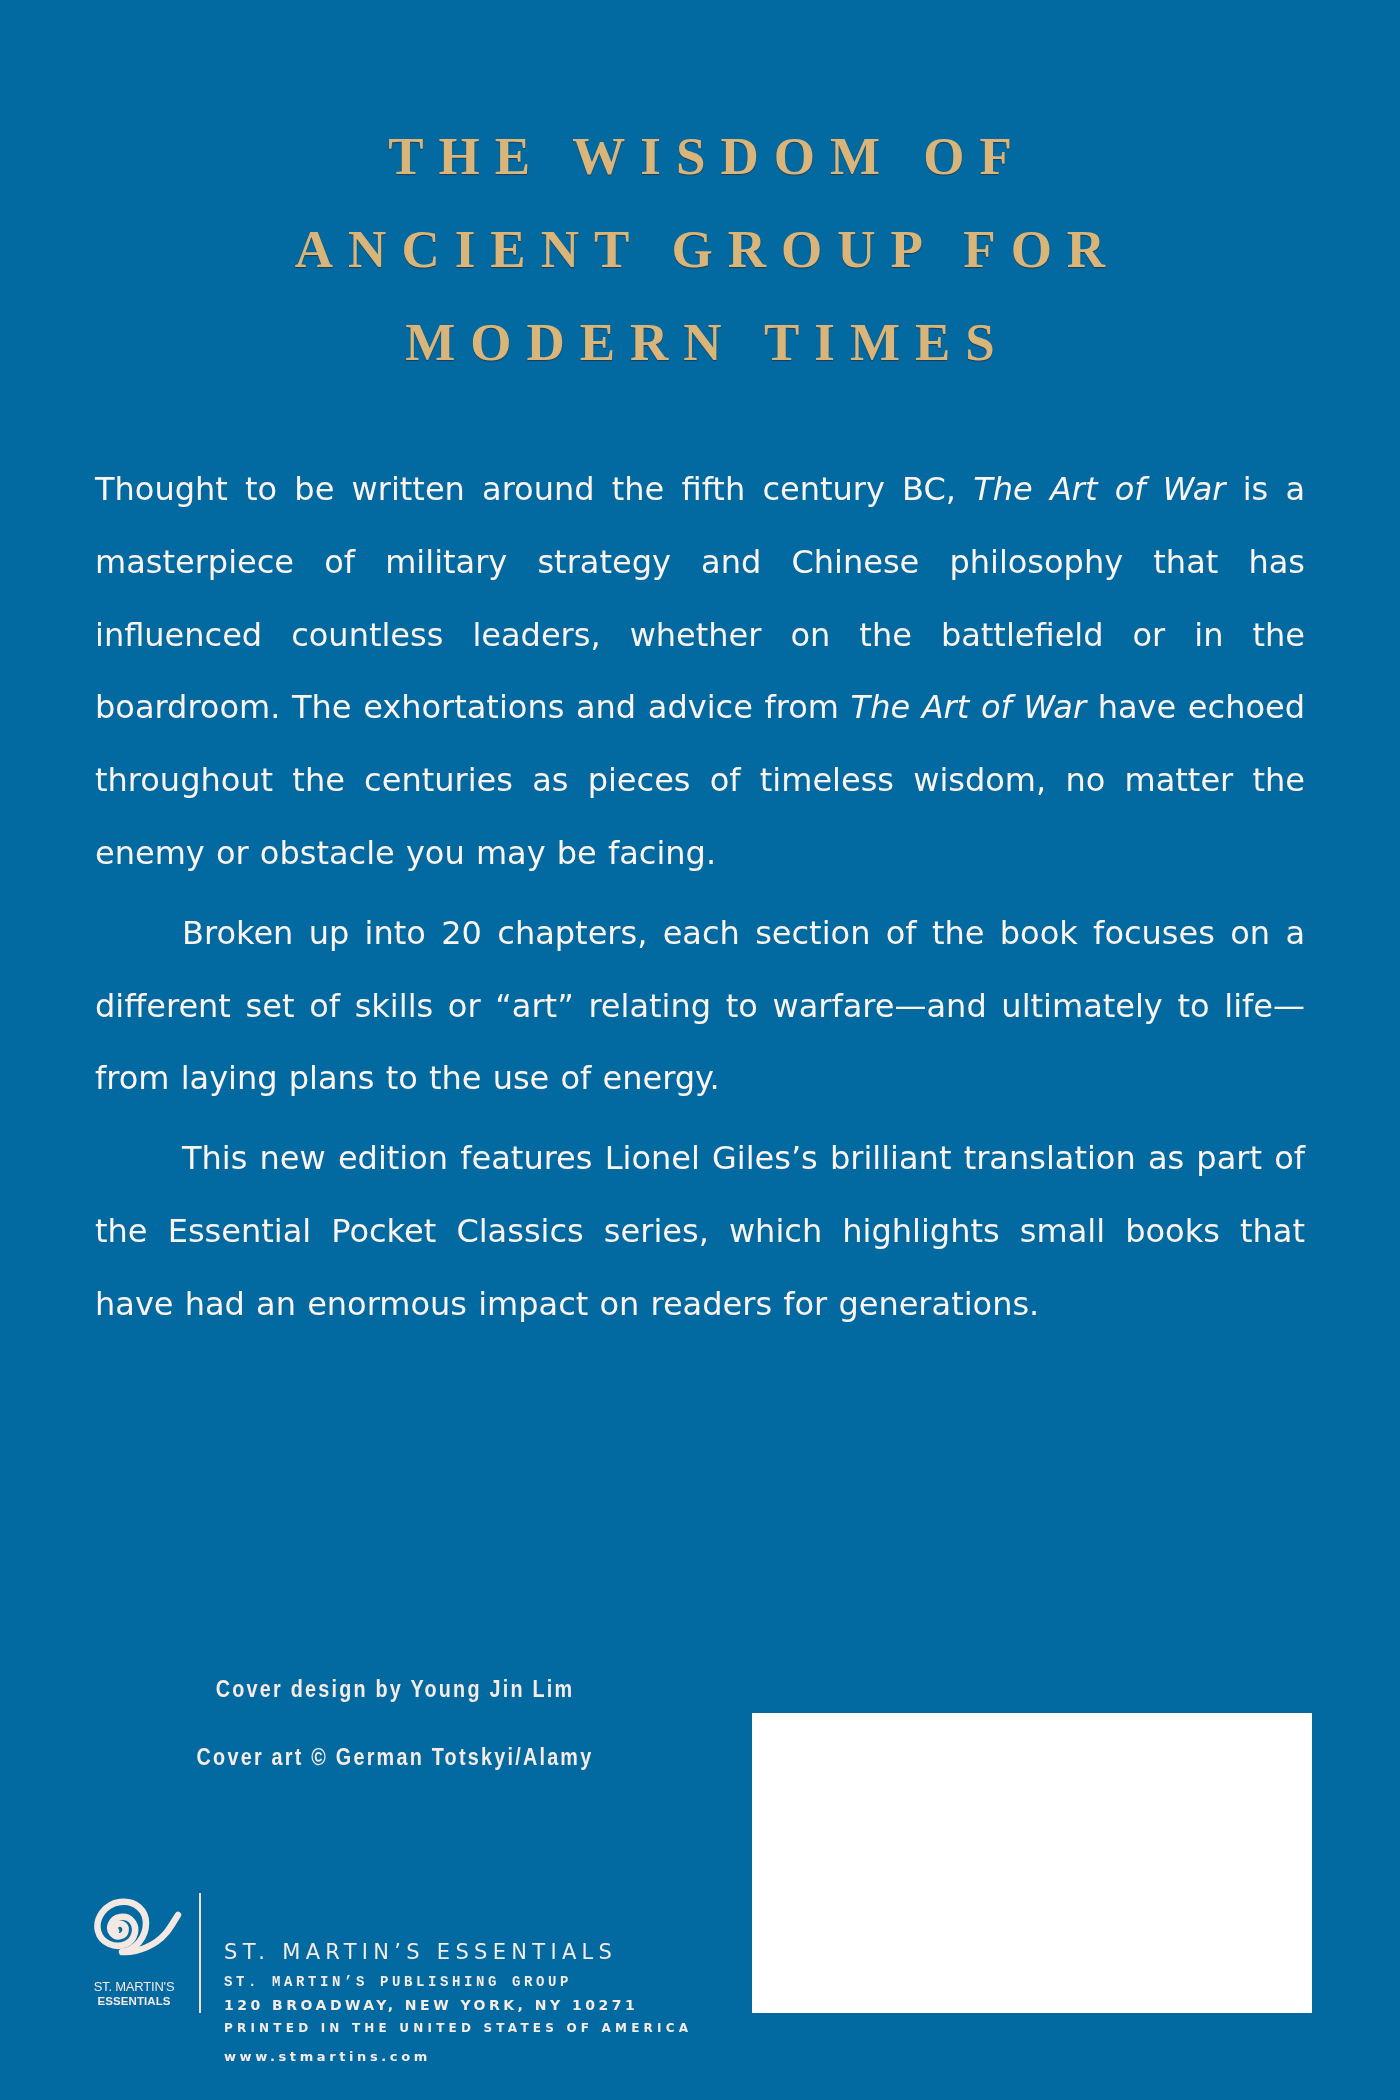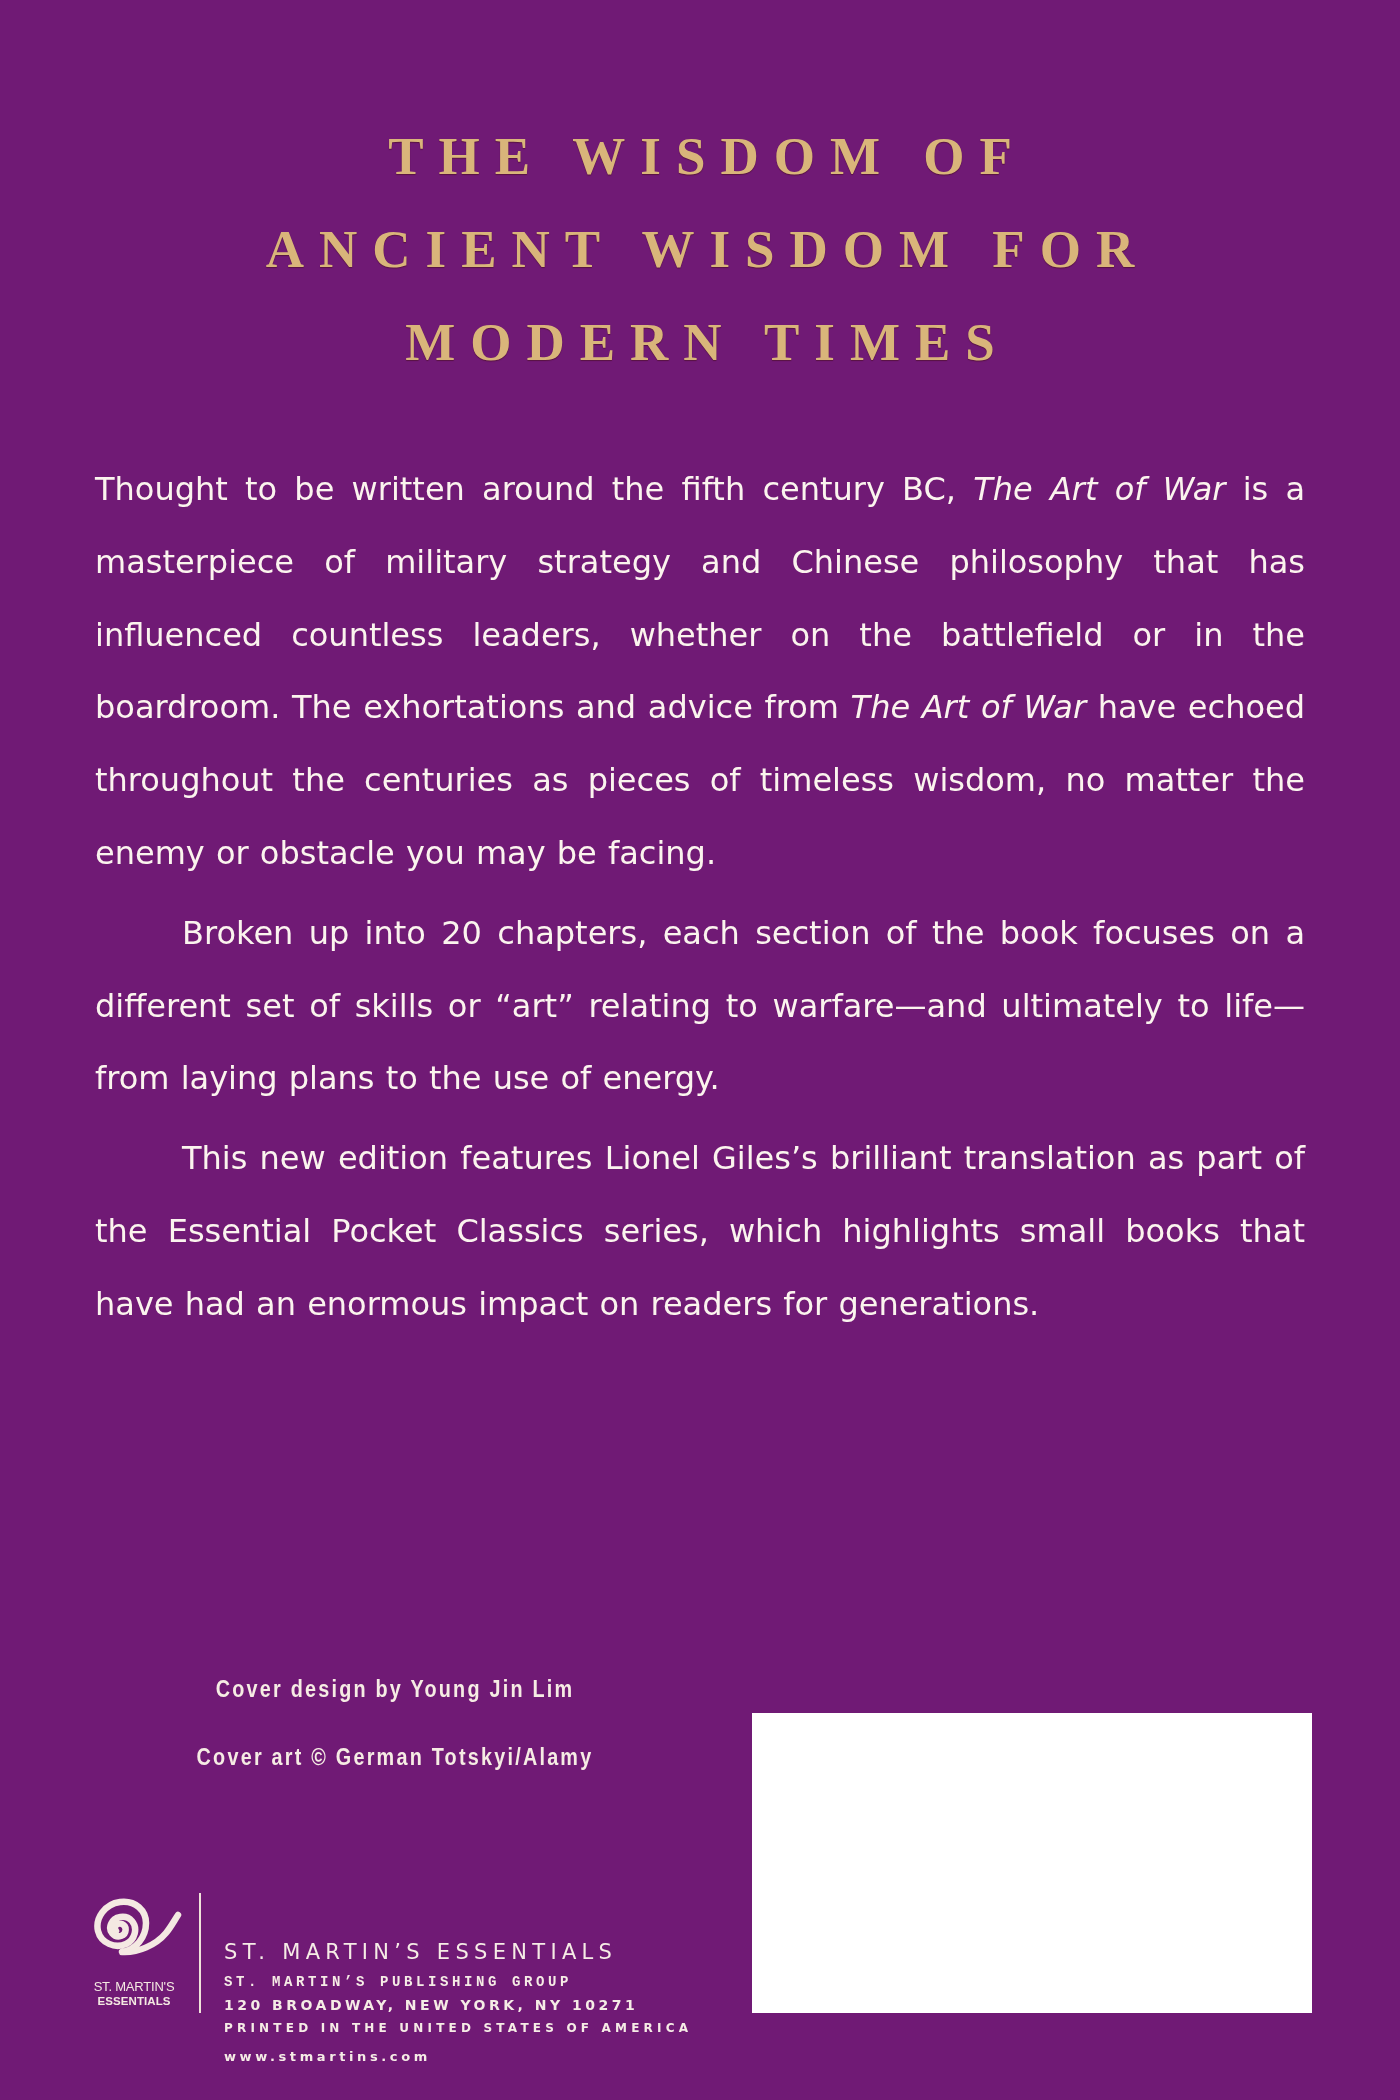--- a/index.html
+++ b/index.html
@@ -10,21 +10,21 @@
       width: 1400px;
       height: 2100px;
       background: #8e1f19;
       position: relative;
       overflow: hidden;
       font-family: "DejaVu Sans", sans-serif;
     }
     .cover {
       position: absolute;
       inset: 0;
-      background: #701a75;
+      background: #0369a1;
     }
 
     
     .title {
       position: absolute;
       left: 0;
       top: 110px;
       width: 1400px;
       text-align: center;
       color: #d9b57a;
@@ -182,21 +182,21 @@
       margin-top: 8px;
     }
   </style>
 </head>
 <body>
 
 <div class="cover">
 
   <h1 class="title" style="margin:0;">
     <span class="title-line">THE WISDOM OF</span>
-    <span class="title-line">ANCIENT WISDOM FOR</span>
+    <span class="title-line">ANCIENT GROUP FOR</span>
     <span class="title-line">MODERN TIMES</span>
   </h1>
 
   <div class="body-copy">
     <p><span>Thought to be written around the fifth century BC, </span><em>The Art of War</em><span> is a masterpiece of military strategy and Chinese philosophy that has influenced countless leaders, whether on the battlefield or in the boardroom. The exhortations and advice from </span><em>The Art of War</em><span> have echoed throughout the centuries as pieces of timeless wisdom, no matter the enemy or obstacle you may be facing.</span></p>
     <p class="indent">Broken up into 20 chapters, each section of the book focuses on a different set of skills or “art” relating to warfare—and ultimately to life—from laying plans to the use of energy.</p>
     <p class="indent">This new edition features Lionel Giles’s brilliant translation as part of the Essential Pocket Classics series, which highlights small books that have had an enormous impact on readers for generations.</p>
   </div>
 
   <div class="credits credit-1">Cover design by Young Jin Lim</div>

